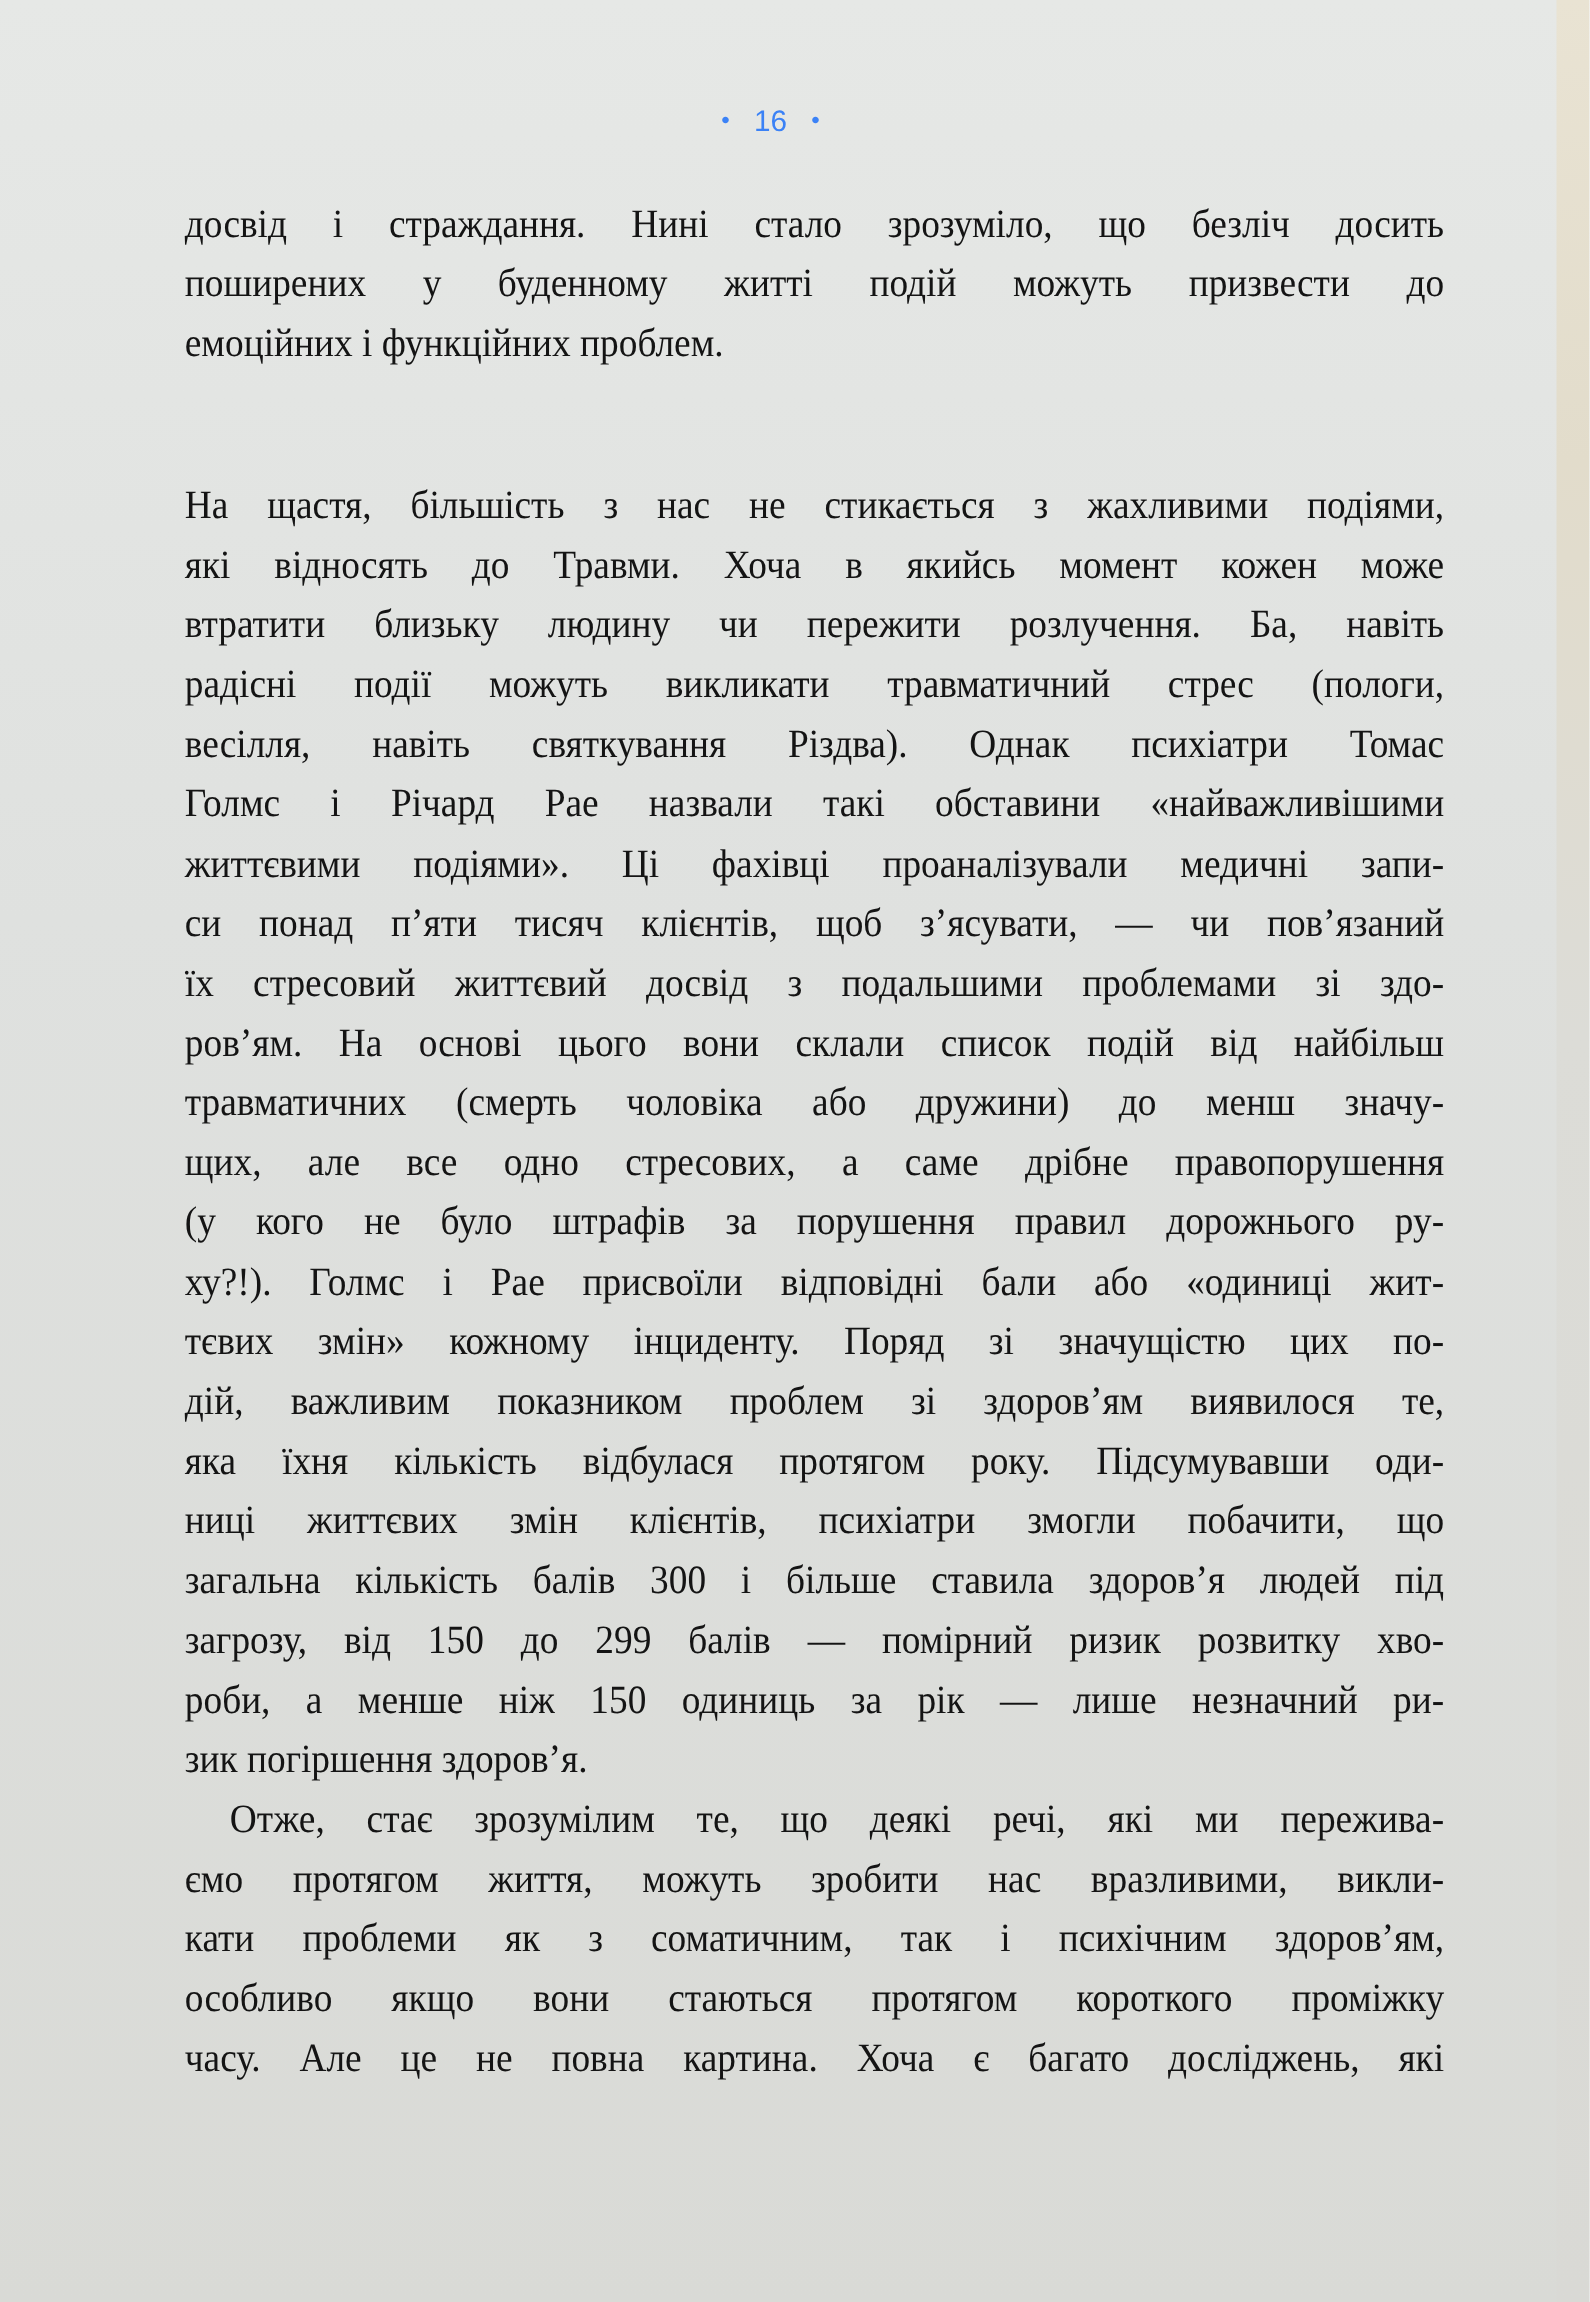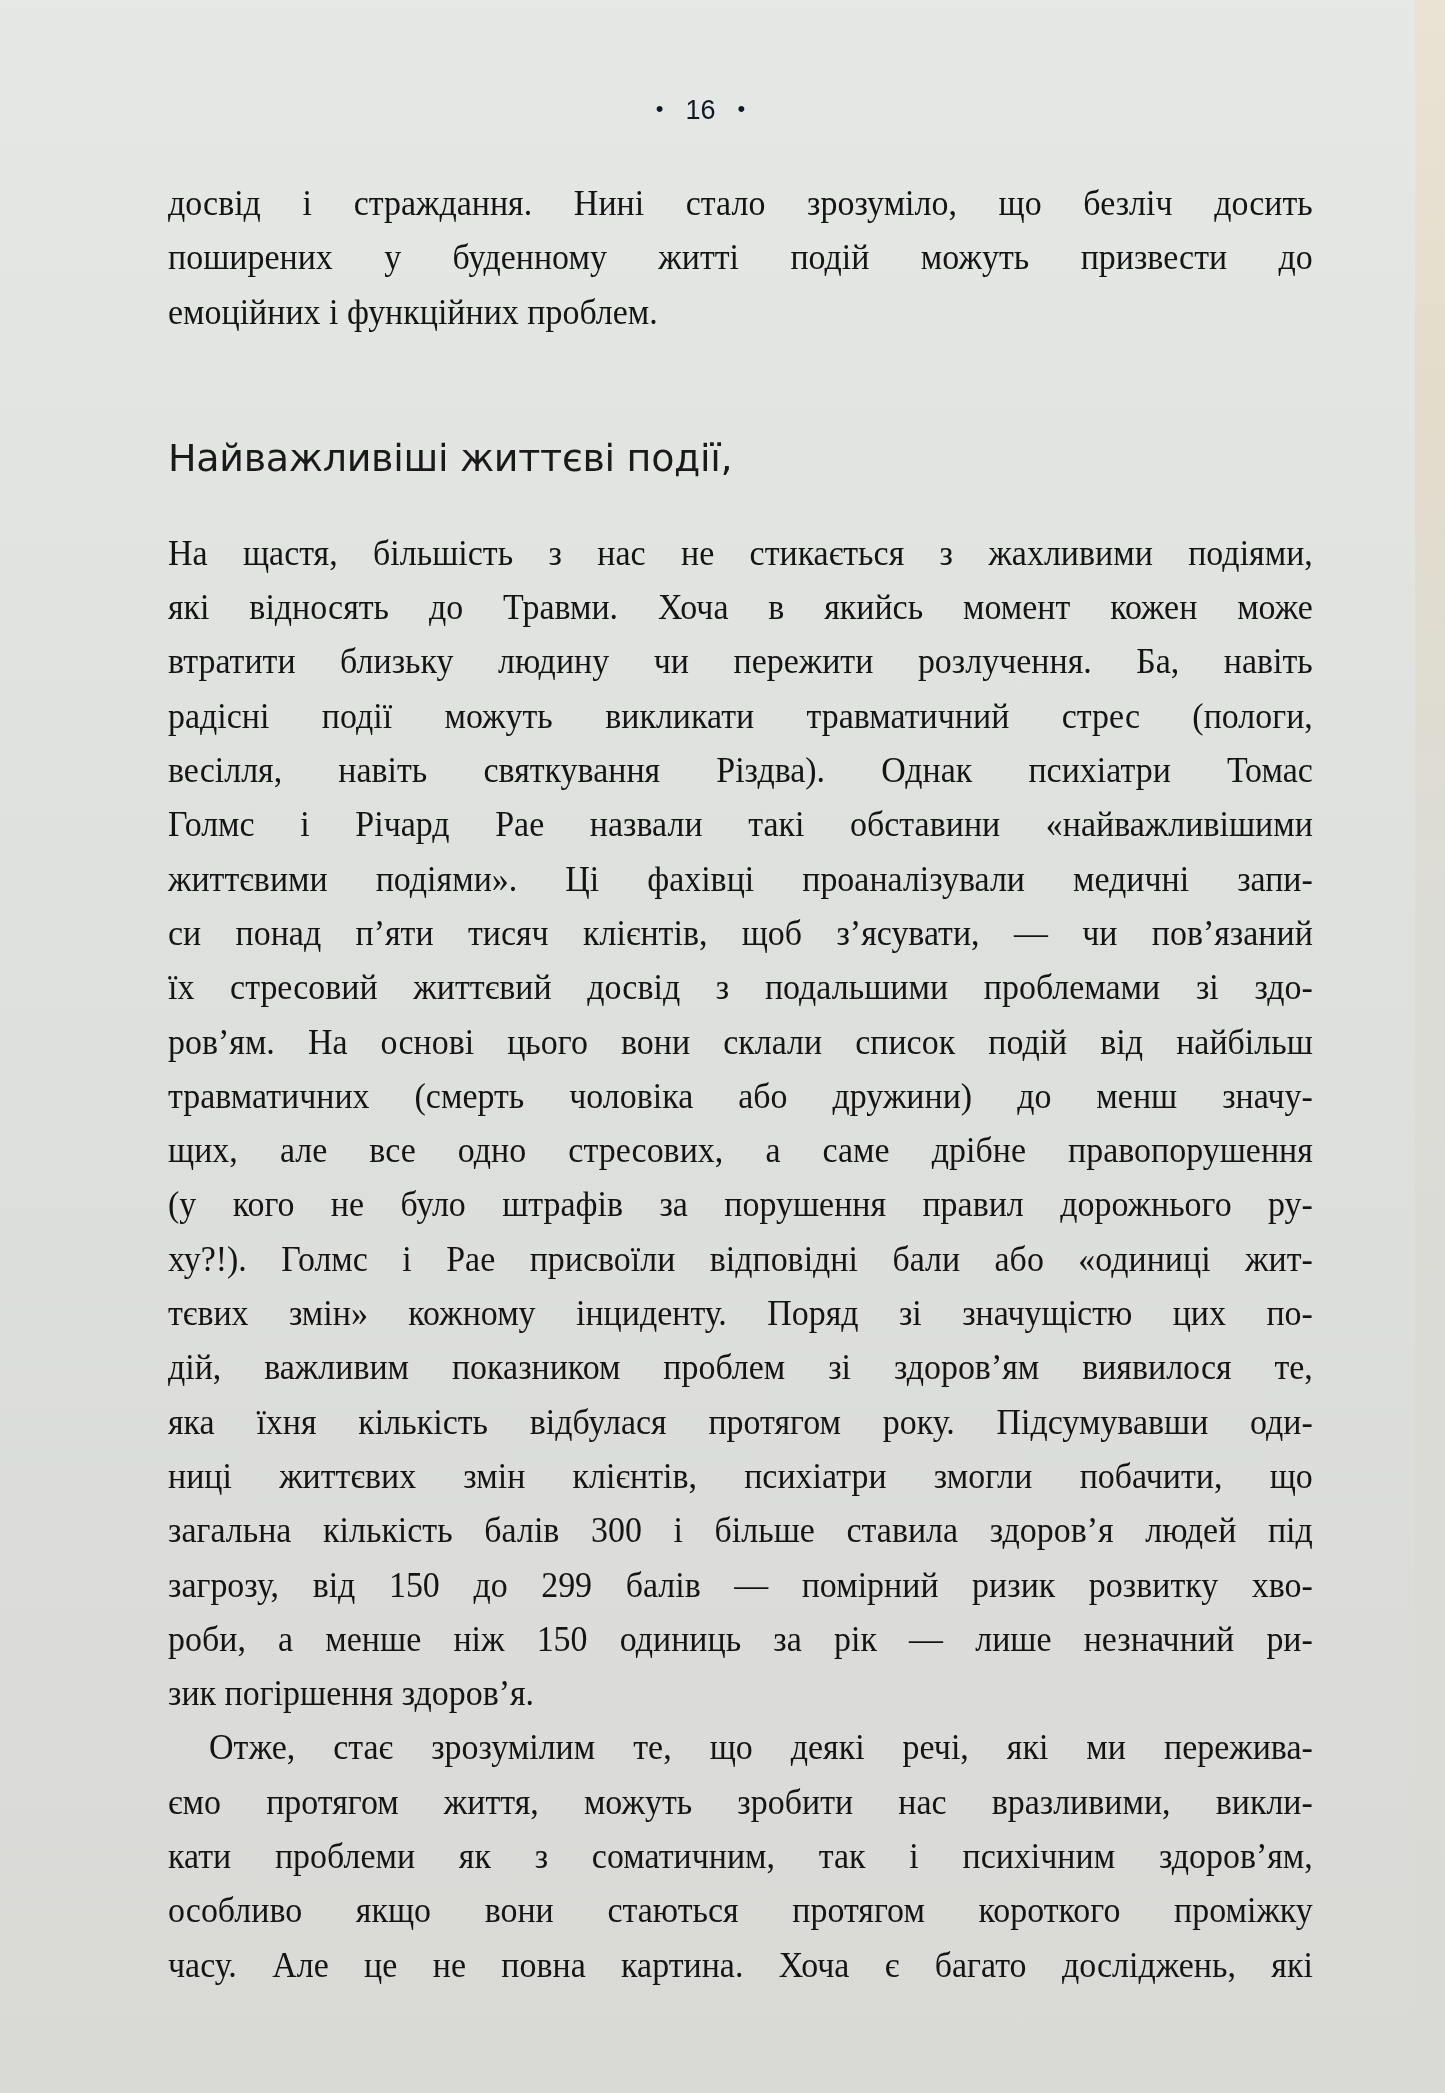--- a/index.html
+++ b/index.html
@@ -6,21 +6,21 @@
   body {
     width: 1445px; height: 2093px; overflow: hidden; position: relative;
     background: linear-gradient(180deg, #e6e8e6 0%, #dfe1df 40%, #d9dad6 100%);
   }
   .page-edge {
     position: absolute; top: 0; right: 0; width: 30px; height: 2093px;
     background: linear-gradient(180deg, #e9e3d3 0%, #e2dccb 20%, #dcdcd7 45%, #d9d9d5 100%);
   }
   .header {
     position: absolute; top: 95px; left: 0; width: 1401px; text-align: center;
-    font-family: "Liberation Sans", sans-serif; font-size: 27px; color: #0f172a;
+    font-family: "Liberation Sans", sans-serif; font-size: 27px; color: #3b82f6;
   }
   .header .dot { display: inline-block; margin: 0 22px; font-size: 22px; vertical-align: 3px; }
   .content {
     position: absolute; left: 168px; top: 176px; width: 1145px;
     font-family: "Liberation Serif", serif; color: #141414;
   }
   .para {
     margin: 0; font-size: 36.5px; line-height: 54.3px;
     text-align: justify; text-align-last: left;
     transform: scaleX(0.93); transform-origin: left top; width: 1231px;
@@ -47,21 +47,20 @@
 </div>
 
 <div class="content">
   <p class="para p0">
     <span class="line">досвід і страждання. Нині стало зрозуміло, що безліч досить</span>
     <span class="line">поширених у буденному житті подій можуть призвести до</span>
     <span class="line last">емоційних і функційних проблем.</span>
   </p>
 
   <h2 class="heading h1">
-    <span style="display:block">Найважливіші життєві події,</span>
   </h2>
 
   <p class="para p1">
     <span class="line">На щастя, більшість з нас не стикається з жахливими подіями,</span>
     <span class="line">які відносять до Травми. Хоча в якийсь момент кожен може</span>
     <span class="line">втратити близьку людину чи пережити розлучення. Ба, навіть</span>
     <span class="line">радісні події можуть викликати травматичний стрес (пологи,</span>
     <span class="line">весілля, навіть святкування Різдва). Однак психіатри Томас</span>
     <span class="line">Голмс і Річард Рае назвали такі обставини «найважливішими</span>
     <span class="line">життєвими подіями». Ці фахівці проаналізували медичні запи-</span>

